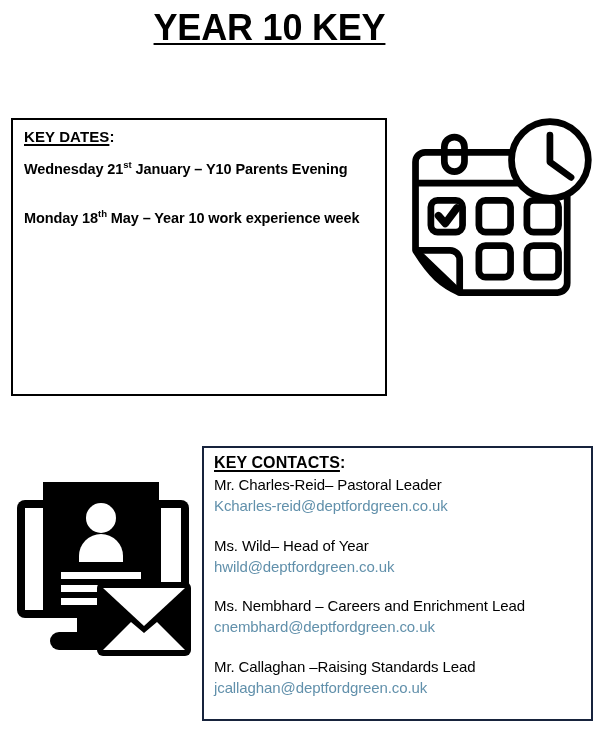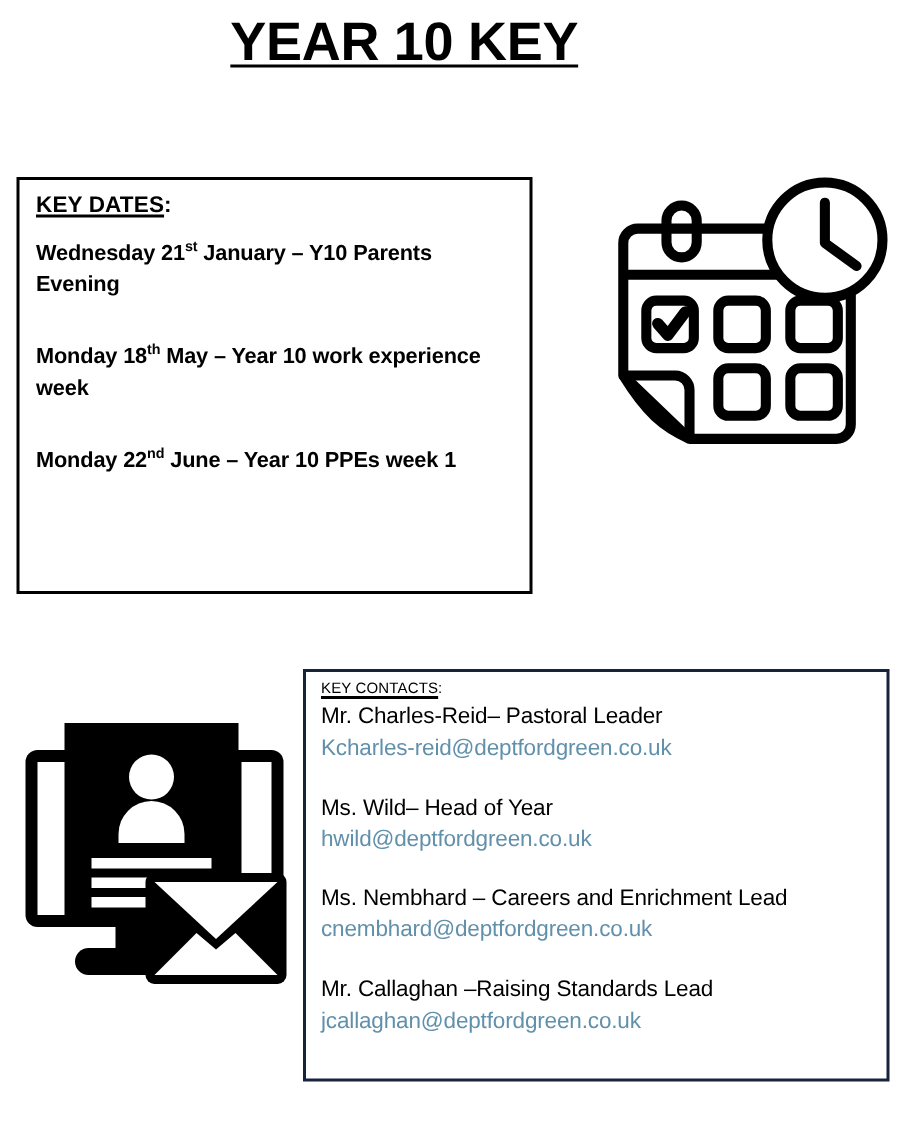--- a/index.html
+++ b/index.html
@@ -34,21 +34,21 @@
     text-decoration: underline;
     text-underline-offset: 3px;
     text-decoration-thickness: 2px;
   }
 
   
   .dates-box {
     position: absolute;
     left: 11px;
     top: 118px;
-    width: 344px;
+    width: 376px;
     height: 278px;
     border: 2px solid #000000;
     box-sizing: border-box;
     padding: 8px 10px 0 11px;
   }
   .dates-heading {
     font-size: 15px;
     font-weight: bold;
     letter-spacing: 0.1px;
     margin: 0 0 14px 0;
@@ -77,22 +77,22 @@
     position: absolute;
     left: 202px;
     top: 446px;
     width: 391px;
     height: 275px;
     border: 2px solid #17233c;
     box-sizing: border-box;
     padding: 6px 8px 0 10px;
   }
   .contacts-heading {
-    font-size: 10px;
-    font-weight: normal;
+    font-size: 16px;
+    font-weight: bold;
     margin: 0 0 2px 0;
     letter-spacing: 0.1px;
   }
   .contacts-heading .u {
     text-decoration: underline;
     text-underline-offset: 2px;
     text-decoration-thickness: 2px;
   }
   .contact-block { margin-bottom: 18px; }
   .contact-block:last-child { margin-bottom: 0; }
@@ -137,21 +137,20 @@
   <div><span class="tl">YEAR 10 KEY</span></div>
 </div>
 
 <div class="dates-box">
   <div class="dates-heading"><span class="u">KEY DATES</span><span>:</span></div>
 
   <p class="date-line"><span>Wednesday 21</span><sup>st</sup><span> January – Y10 Parents Evening</span></p>
 
   <p class="date-line"><span>Monday 18</span><sup>th</sup><span> May – Year 10 work experience week</span></p>
 
-  <p class="date-line"><span>Monday 22</span><sup>nd</sup><span> June – Year 10 PPEs week 1</span></p>
 
 </div>
 
 <div class="calendar-icon">
   <svg viewBox="0 0 200 200" xmlns="http://www.w3.org/2000/svg" fill="none" stroke="#000000" stroke-width="7">
 
     <path d="M12 50 A10 10 0 0 1 22 40 L160 40 A10 10 0 0 1 170 50 L170 176 A10 10 0 0 1 160 186 L58 186 L12 142 Z" stroke-linejoin="round"></path>
 
     <path d="M12 142 L48 142 A10 10 0 0 1 58 152 L58 186" stroke-linejoin="round"></path>
     <path d="M12 142 C28 168 40 178 58 186" stroke-linejoin="round"></path>

